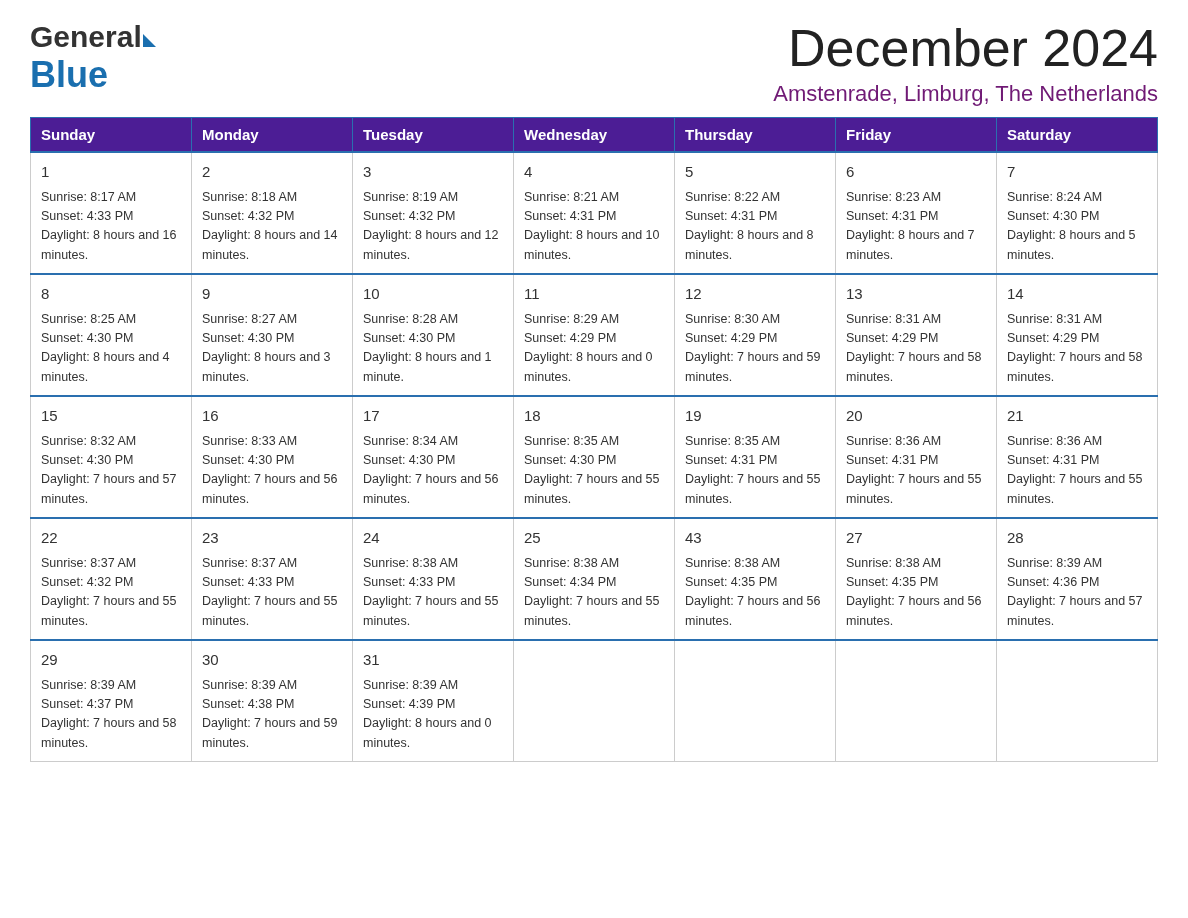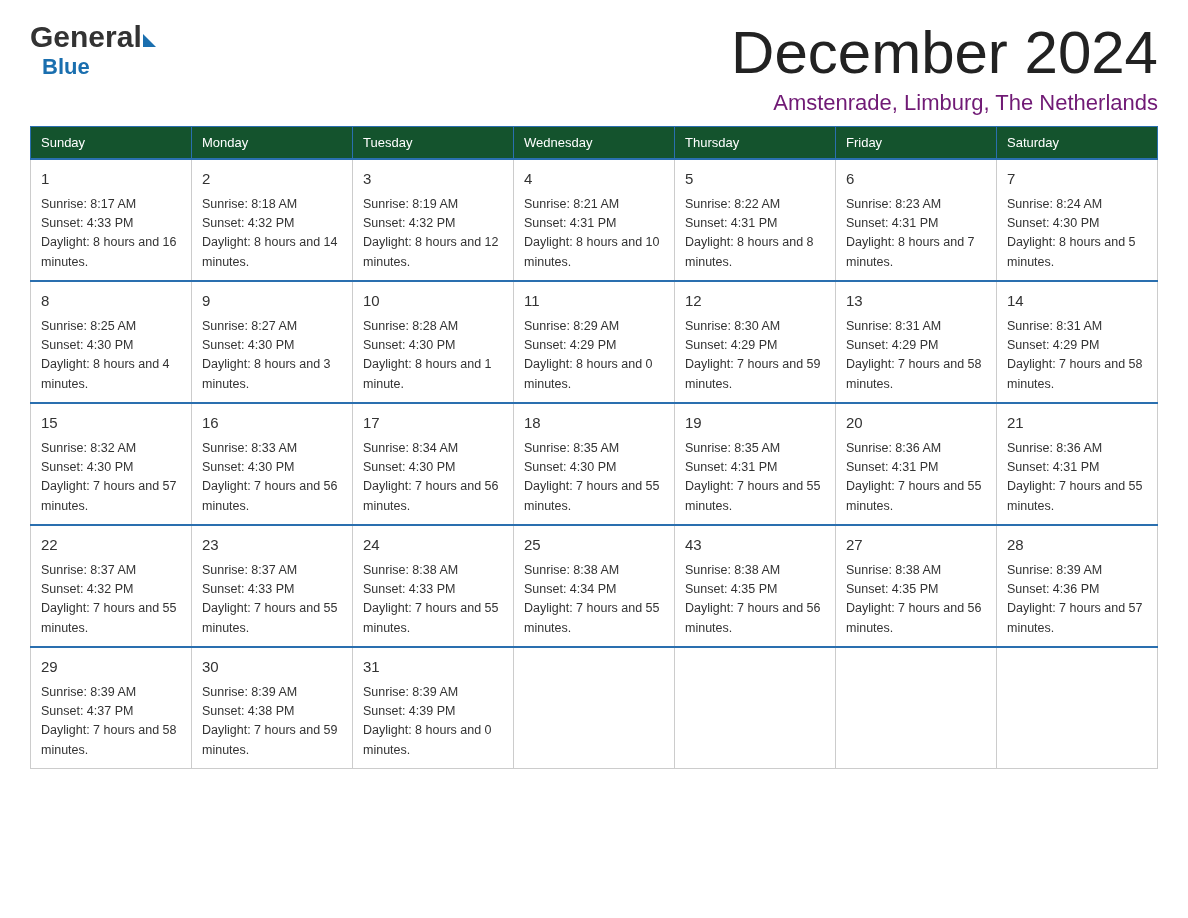--- a/index.html
+++ b/index.html
@@ -18,40 +18,40 @@
     }
     .logo {
       display: flex;
       flex-direction: column;
       align-items: flex-start;
     }
     .title-area {
       text-align: right;
     }
     .month-title {
-      font-size: 60px;
+      font-size: 52px;
       font-weight: normal;
       color: #222;
       line-height: 1.1;
     }
     .location-title {
       font-size: 22px;
       color: #701a75;
       margin-top: 4px;
     }
     table {
       width: 100%;
       border-collapse: collapse;
       table-layout: fixed;
     }
     thead tr th {
-      background-color: #14532d;
+      background-color: #4c1d95;
       color: #fff;
-      font-size: 13px;
-      font-weight: normal;
+      font-size: 15px;
+      font-weight: bold;
       padding: 8px 10px;
       text-align: left;
       border: 1px solid #2a6faf;
     }
     tbody tr td {
       vertical-align: top;
       padding: 8px 10px;
       font-size: 13px;
       color: #333;
       border: 1px solid #ccc;
@@ -88,24 +88,24 @@
       width: 0;
       height: 0;
       border-left: 13px solid #1a6faf;
       border-top: 13px solid transparent;
       border-bottom: 0px solid transparent;
       margin: 0 1px;
       position: relative;
       top: 3px;
     }
     .logo-line2 {
-      font-size: 22px;
+      font-size: 36px;
       font-weight: bold;
       color: #1a6faf;
-      margin-left: 12px;
+      margin-left: 0;
     }
   </style>
 </head>
 <body>
 
 <div class="header">
   <div class="logo">
     <div class="logo-wrapper">
       <span class="logo-g">General</span>
       <span class="logo-triangle"></span>

